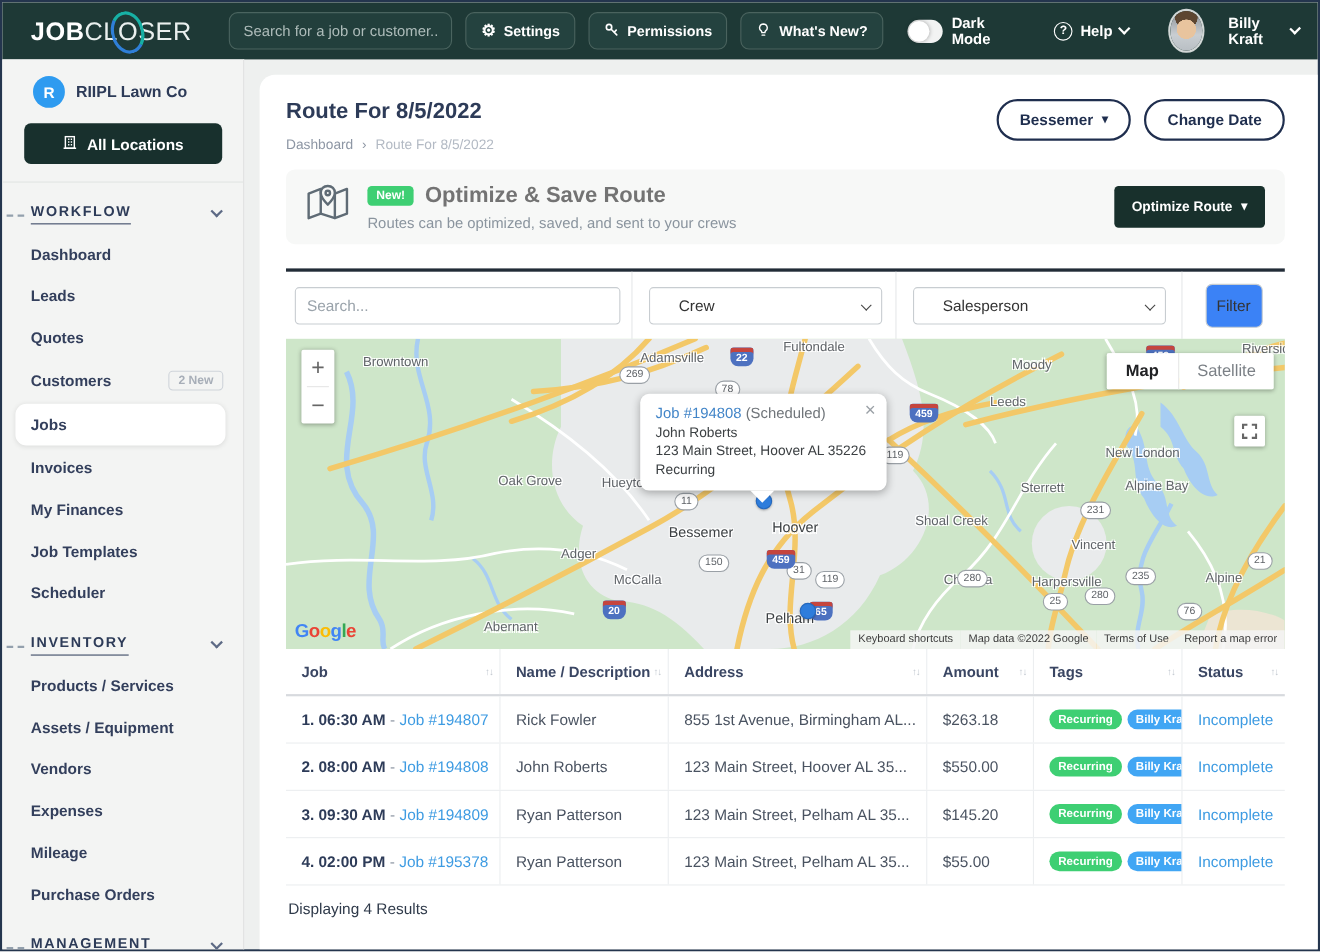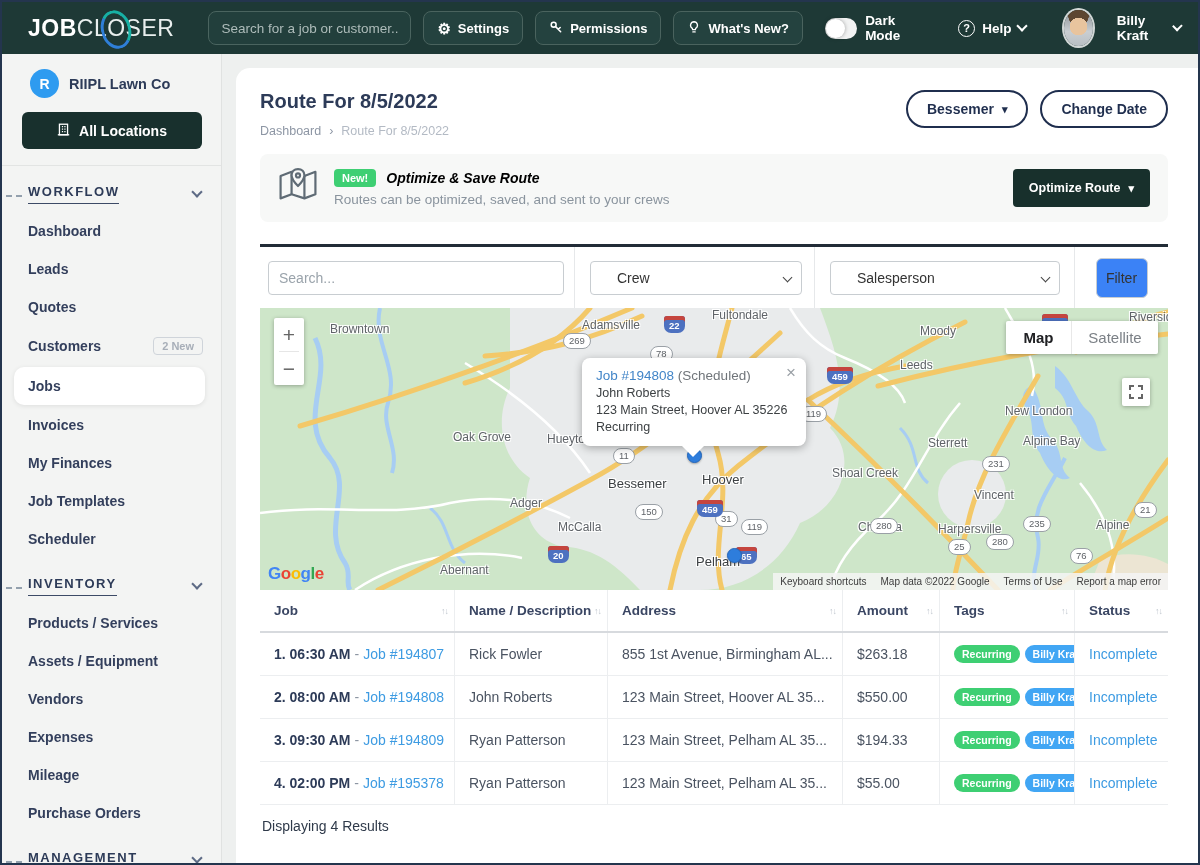--- a/index.html
+++ b/index.html
@@ -56,21 +56,21 @@
   .breadcrumb { margin-top:11px; font-size:12.5px; color:#8d96a4; display:flex; gap:8px; align-items:center; }
   .breadcrumb .crumb-current { color:#b3bac4; }
   .head-actions { margin-left:auto; display:flex; gap:12px; }
   .pill { display:flex; align-items:center; gap:8px; border:2px solid #1f2e4e; border-radius:20px; background:#fff; color:#1f2e4e; font-weight:700; font-size:14px; padding:0 19px; height:38px; cursor:pointer; font-family:"Liberation Sans",sans-serif; }
   .caret { font-size:11px; line-height:1; }
 
   
   .banner { margin-top:16px; background:#f7f8f7; border-radius:8px; height:68px; display:flex; align-items:center; padding:0 18px 0 16px; gap:14px; }
   .banner-text .row1 { display:flex; align-items:center; gap:10px; }
   .new-badge { background:#3ecf73; color:#fff; font-weight:700; font-size:11px; border-radius:4px; padding:3px 8px; }
-  .banner-title { color:#000000; font-weight:700; font-size:14px;font-style:italic; }
+  .banner-title { color:#737373; font-weight:700; font-size:20px; }
   .banner-sub { color:#8a949e; font-size:13.5px; margin-top:5px; }
   .optimize-btn { margin-left:auto; background:#18302c; color:#fff; border:none; border-radius:4px; font-weight:700; font-size:12.5px; height:38px; padding:0 16px; display:flex; align-items:center; gap:8px; cursor:pointer; font-family:"Liberation Sans",sans-serif; }
 
   
   .filter-strip { margin-top:22px; border-top:3px solid #222c37; display:flex; height:64px; background:#fff; }
   .fcell { display:flex; align-items:center; border-right:1px solid #e6e8ea; padding-left:8px; }
   .fcell.c1 { width:315px; }
   .fcell.c2 { width:240px; padding-left:15px; }
   .fcell.c3 { width:260px; padding-left:15px; }
   .fcell.c4 { flex:1; border-right:none; justify-content:center; padding-left:0; }
@@ -505,21 +505,21 @@
               </div>
             </div>
             <div class="t-row">
               <div class="td">
                 <span class="num-time">3. 09:30 AM</span>
                 <span class="dash">-</span>
                 <span class="job-link">Job #194809</span>
               </div>
               <div class="td">Ryan Patterson</div>
               <div class="td">123 Main Street, Pelham AL 35...</div>
-              <div class="td">$194.33</div>
+              <div class="td">$145.20</div>
               <div class="td">
                 <span class="pill-tag green">Recurring</span>
                 <span class="pill-tag blue">Billy Kraft</span>
               </div>
               <div class="td">
                 <span class="status-link">Incomplete</span>
               </div>
             </div>
             <div class="t-row">
               <div class="td">

